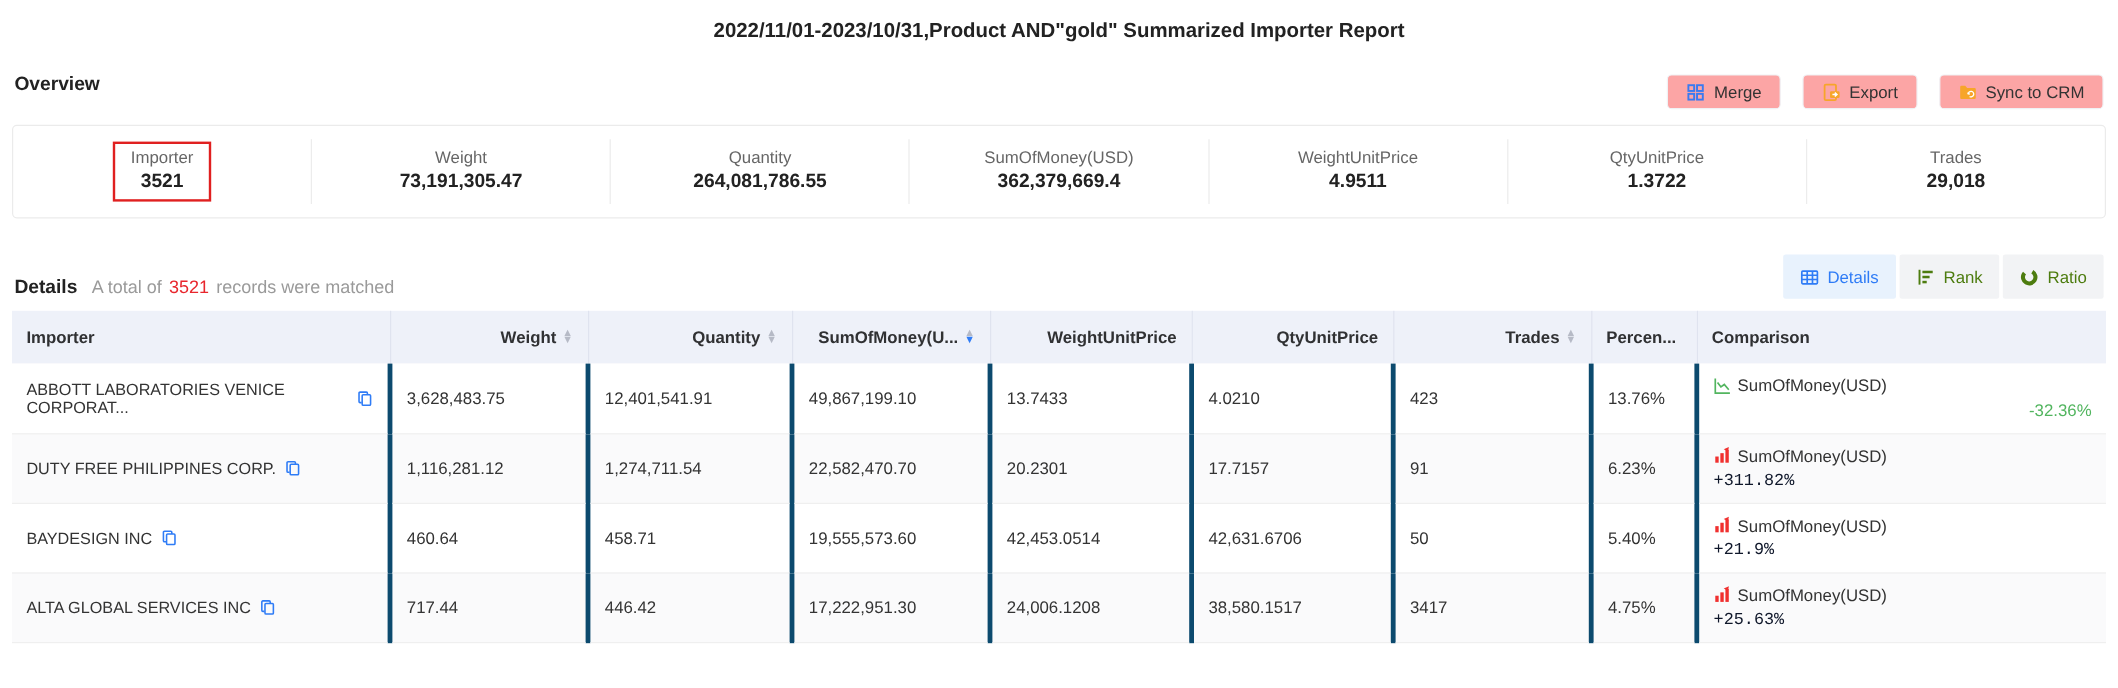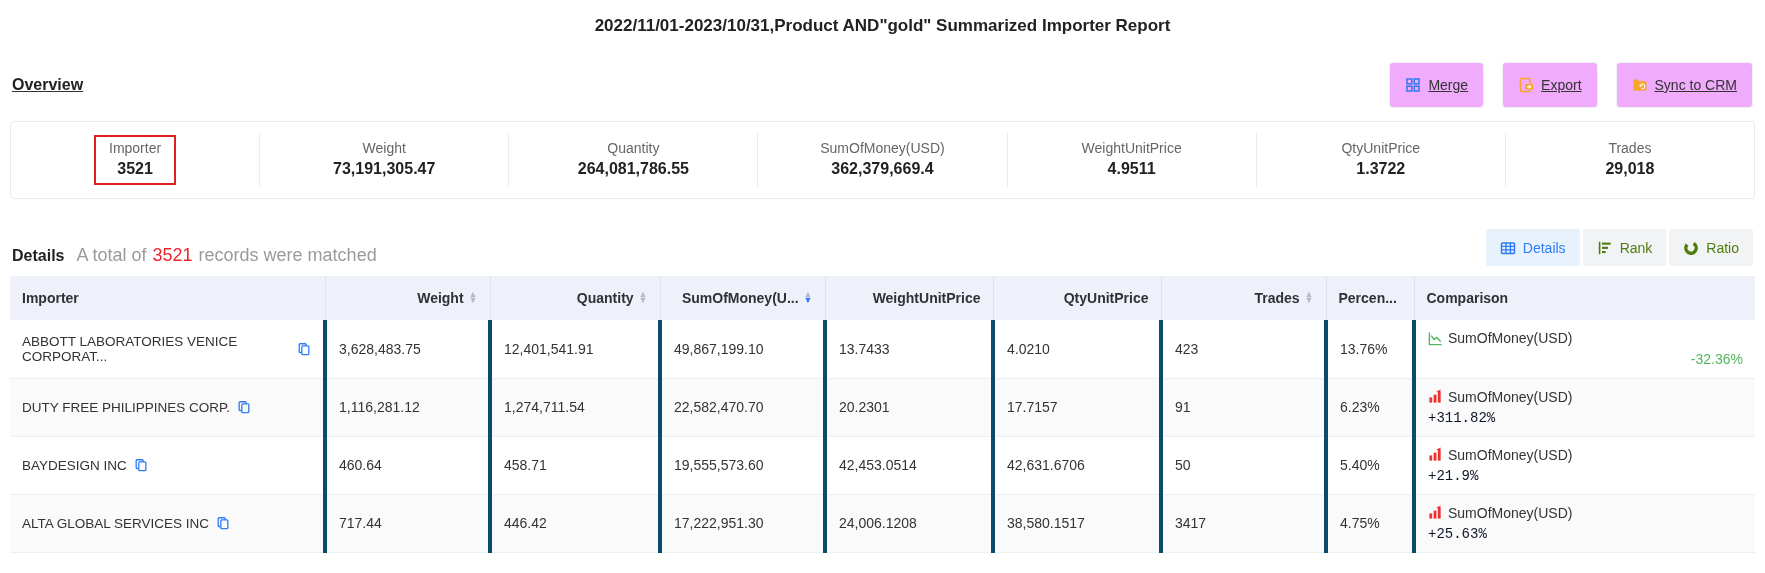--- a/index.html
+++ b/index.html
@@ -4,43 +4,43 @@
 <style>
   * { margin:0; padding:0; box-sizing:border-box; }
   html,body { background:#fff; width:1765px; height:573px; overflow:hidden;
     font-family:"Liberation Sans","DejaVu Sans",sans-serif; color:#333; }
   .page { padding:0 10px; }
 
   
   .title { text-align:center; font-size:17px; font-weight:bold; color:#222; padding-top:16px; }
 
   
-  .overview-row { display:flex; align-items:center; justify-content:space-between; margin-top:26px; padding:0 2px;text-decoration:underline; }
+  .overview-row { display:flex; justify-content:space-between; margin-top:26px; padding:0 2px; }
   .overview-heading { font-size:16px; font-weight:bold; color:#222; }
   .toolbar { display:flex; gap:18px; }
-  .btn { display:inline-flex; align-items:center; gap:7px; height:46px; padding:0 15px;
-    background:#f0abfc; border:1px solid #f0f1f4; border-radius:4px; font-size:14px; color:#333;
+  .btn { display:inline-flex; align-items:center; gap:7px; height:29px; padding:0 15px;
+    background:#fca5a5; border:1px solid #f0f1f4; border-radius:4px; font-size:14px; color:#333;
     cursor:pointer; font-family:inherit; }
   .btn svg { display:block; }
 
   
   .stats-panel { display:flex; margin-top:13px; border:1px solid #ebebeb; border-radius:4px;
     height:78px; align-items:center; }
   .stat { flex:1; display:flex; justify-content:center; align-items:center; height:54px; }
   .stat + .stat { border-left:1px solid #ececec; }
   .stat-box { display:flex; flex-direction:column; align-items:center; padding:3px 13px 5px; border:2px solid transparent; }
   .stat-box.highlight { border-color:#e02020; }
   .stat-label { font-size:14px; color:#666; }
   .stat-value { font-size:16px; font-weight:bold; color:#222; margin-top:4px; }
 
   
   .details-row { display:flex; align-items:flex-end; justify-content:space-between; margin-top:30px; padding:0 2px; }
   .details-left { display:flex; align-items:baseline; gap:12px; }
   .details-heading { font-size:16px; font-weight:bold; color:#222; }
-  .details-summary { font-size:18px; color:#9a9a9a; }
+  .details-summary { font-size:15px; color:#9a9a9a; }
   .details-count { color:#e8262d; margin:0 6px; }
   .tabs { display:flex; gap:3px; }
   .tab { display:inline-flex; align-items:center; gap:7px; height:37px; padding:0 14px;
     background:#f2f3f5; color:#4d7c0f; font-size:14px; border:none; border-radius:2px; cursor:pointer; font-family:inherit; }
   .tab.active { background:#e8f2fd; color:#2f7cf6; }
   .tab svg { display:block; }
 
   
   table { width:1745px; margin-top:10px; border-collapse:collapse; table-layout:fixed; }
   thead th { background:#eef1f9; height:44px; font-size:14px; font-weight:bold; color:#303133;

